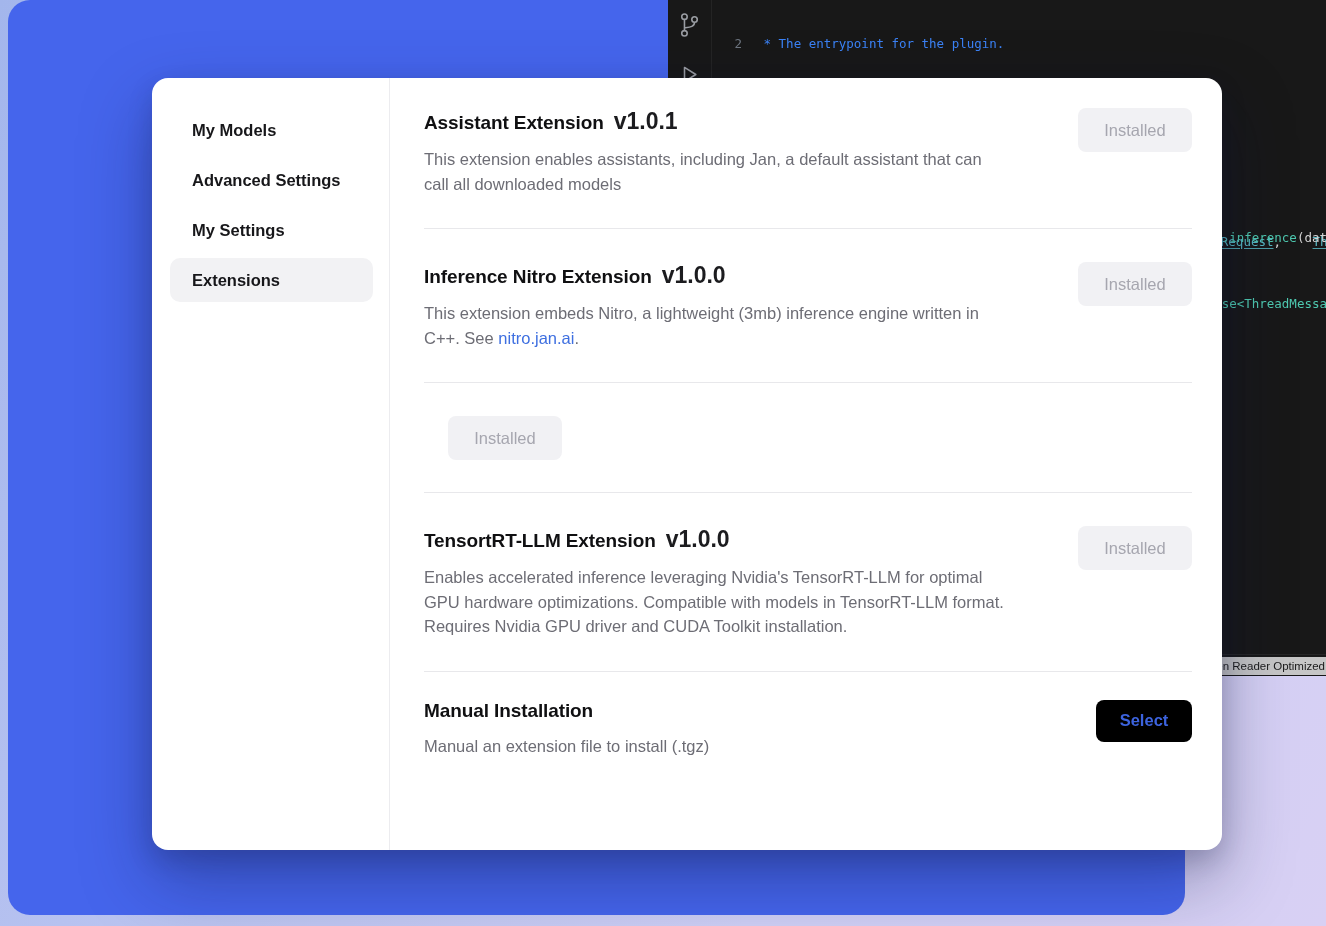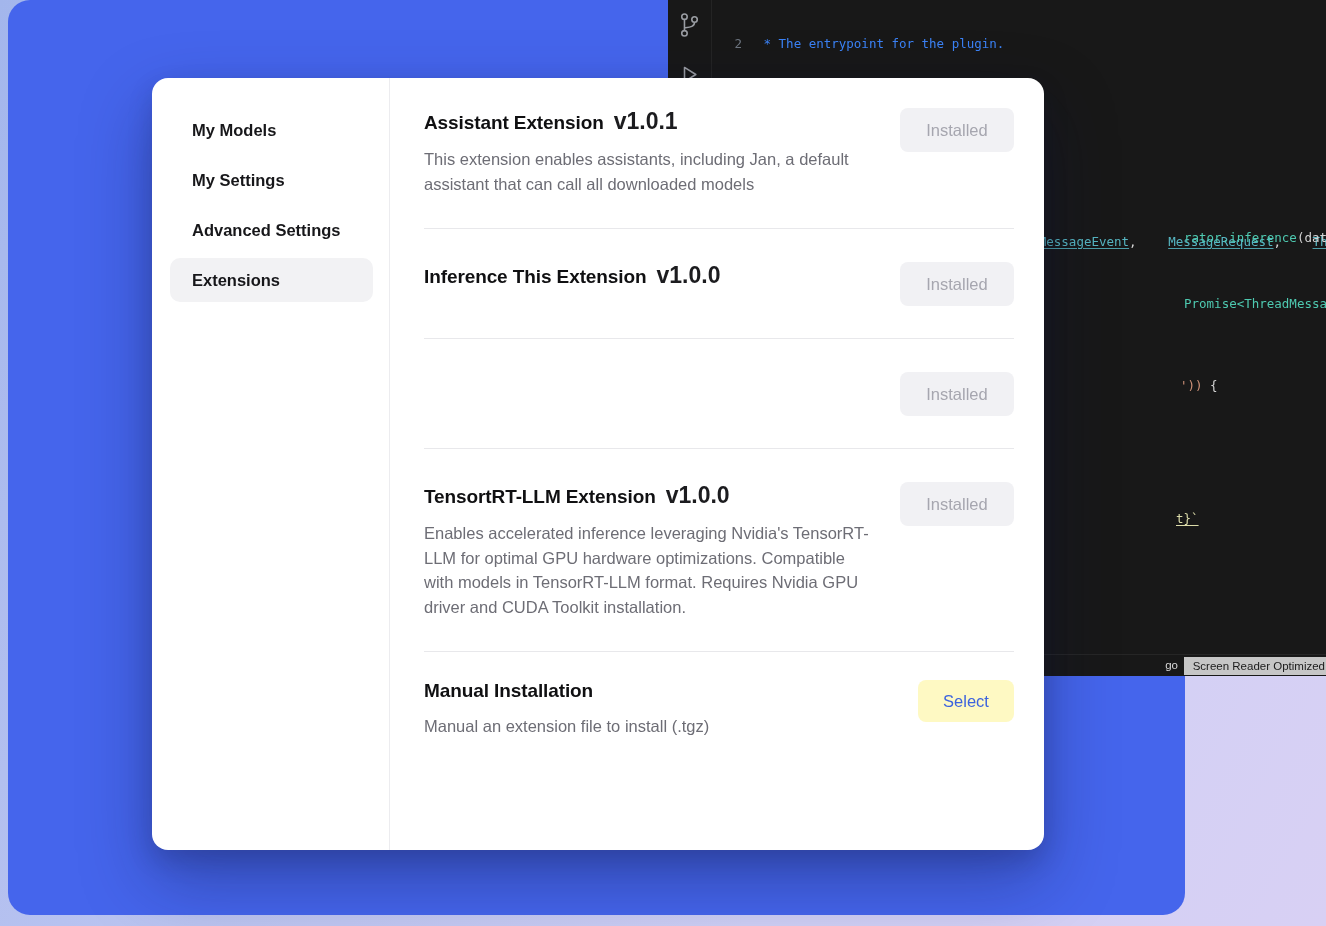--- a/index.html
+++ b/index.html
@@ -53,53 +53,53 @@
     font-family:"Liberation Sans",sans-serif;
   }
   .sb-text { position:absolute; right:148px; top:4px; font-size:11.5px; color:#d7d7d7; }
   .sb-badge {
     position:absolute; right:-8px; top:2px; height:18px; line-height:18px;
     padding:0 9px; background:#c6c6c6; color:#1b1b1b; font-size:11.5px; cursor:pointer;
   }
 
   
   .card {
-    position:absolute; left:152px; top:78px; width:892px; height:772px;
+    position:absolute; left:152px; top:78px; width:1070px; height:772px;
     background:#ffffff; border-radius:16px; display:flex; overflow:hidden;
     box-shadow:0 30px 70px rgba(15,20,60,.35), 0 10px 25px rgba(15,20,60,.18);
   }
   .sidebar { width:238px; flex:none; border-right:1px solid #ececef; padding:30px 16px 0 18px; }
   .side-item {
     height:44px; border-radius:10px; display:flex; align-items:center;
     padding:0 16px 0 22px; margin-bottom:6px;
     font-size:16.5px; font-weight:600; color:#17171a; cursor:pointer;
   }
   .side-item.active { background:#f2f2f4; }
   .main { flex:1; padding:30px 30px 0 34px; overflow:hidden; }
   .ext-section {
-    display:flex; justify-content:flex-end; align-items:flex-start;
+    display:flex; justify-content:flex-start; align-items:flex-start;
     padding:33px 0 32px; border-bottom:1px solid #e8e8eb;
   }
   .ext-section.first { padding-top:0; }
   .ext-section.last { border-bottom:none; padding:28px 0 0; }
   .ext-info { flex:1; min-width:0; }
   .ext-title-row { display:flex; align-items:baseline; gap:10px; margin-bottom:12px; }
   .ext-title { font-size:19px; font-weight:700; color:#101012; letter-spacing:-.1px; }
   .ext-version { font-size:23px; font-weight:700; color:#1c1c1f; }
   .ext-desc { font-size:16.5px; line-height:24.5px; color:#6d6d75; max-width:580px; }
   .ext-desc a { color:var(--link-blue,#3e6fe0); text-decoration:none; cursor:pointer; }
   .ext-action { flex:none; margin-left:24px; }
   .btn {
     border:none; font-family:inherit; background:#f1f1f4; border-radius:8px;
     height:44px; min-width:114px; padding:0 20px;
     font-size:16.5px; font-weight:500; color:#a6a6af; cursor:pointer;
   }
   .btn.select {
-    height:42px; min-width:96px; background:#fef9c3;
-    color:var(--select-blue,#3c63de); font-weight:400;
+    height:42px; min-width:96px; background:#000000;
+    color:var(--select-blue,#3c63de); font-weight:700;
   }
 </style>
 </head>
 <body>
 
 <div class="page">
 
   <div class="blue-panel"></div>
 
   <div class="editor">
@@ -155,24 +155,24 @@
     </div>
   </div>
 
   <div class="card">
 
     <aside class="sidebar">
       <div class="side-item">
         <span>My Models</span>
       </div>
       <div class="side-item">
+        <span>Advanced Settings</span>
+      </div>
+      <div class="side-item">
         <span>My Settings</span>
-      </div>
-      <div class="side-item">
-        <span>Advanced Settings</span>
       </div>
       <div class="side-item active">
         <span>Extensions</span>
       </div>
     </aside>
 
     <main class="main">
 
       <section class="ext-section first">
         <div class="ext-info">
@@ -183,23 +183,24 @@
           <p class="ext-desc">This extension enables assistants, including Jan, a default assistant that can call all downloaded models</p>
         </div>
         <div class="ext-action">
           <button class="btn">Installed</button>
         </div>
       </section>
 
       <section class="ext-section">
         <div class="ext-info">
           <div class="ext-title-row">
-            <h2 class="ext-title">Inference This Extension</h2>
+            <h2 class="ext-title">Inference Nitro Extension</h2>
             <span class="ext-version">v1.0.0</span>
           </div>
+          <p class="ext-desc"><span>This extension embeds Nitro, a lightweight (3mb) inference engine written in C++. See </span><a>nitro.jan.ai</a><span>.</span></p>
         </div>
         <div class="ext-action">
           <button class="btn">Installed</button>
         </div>
       </section>
 
       <section class="ext-section">
         <div class="ext-action">
           <button class="btn">Installed</button>
         </div>

